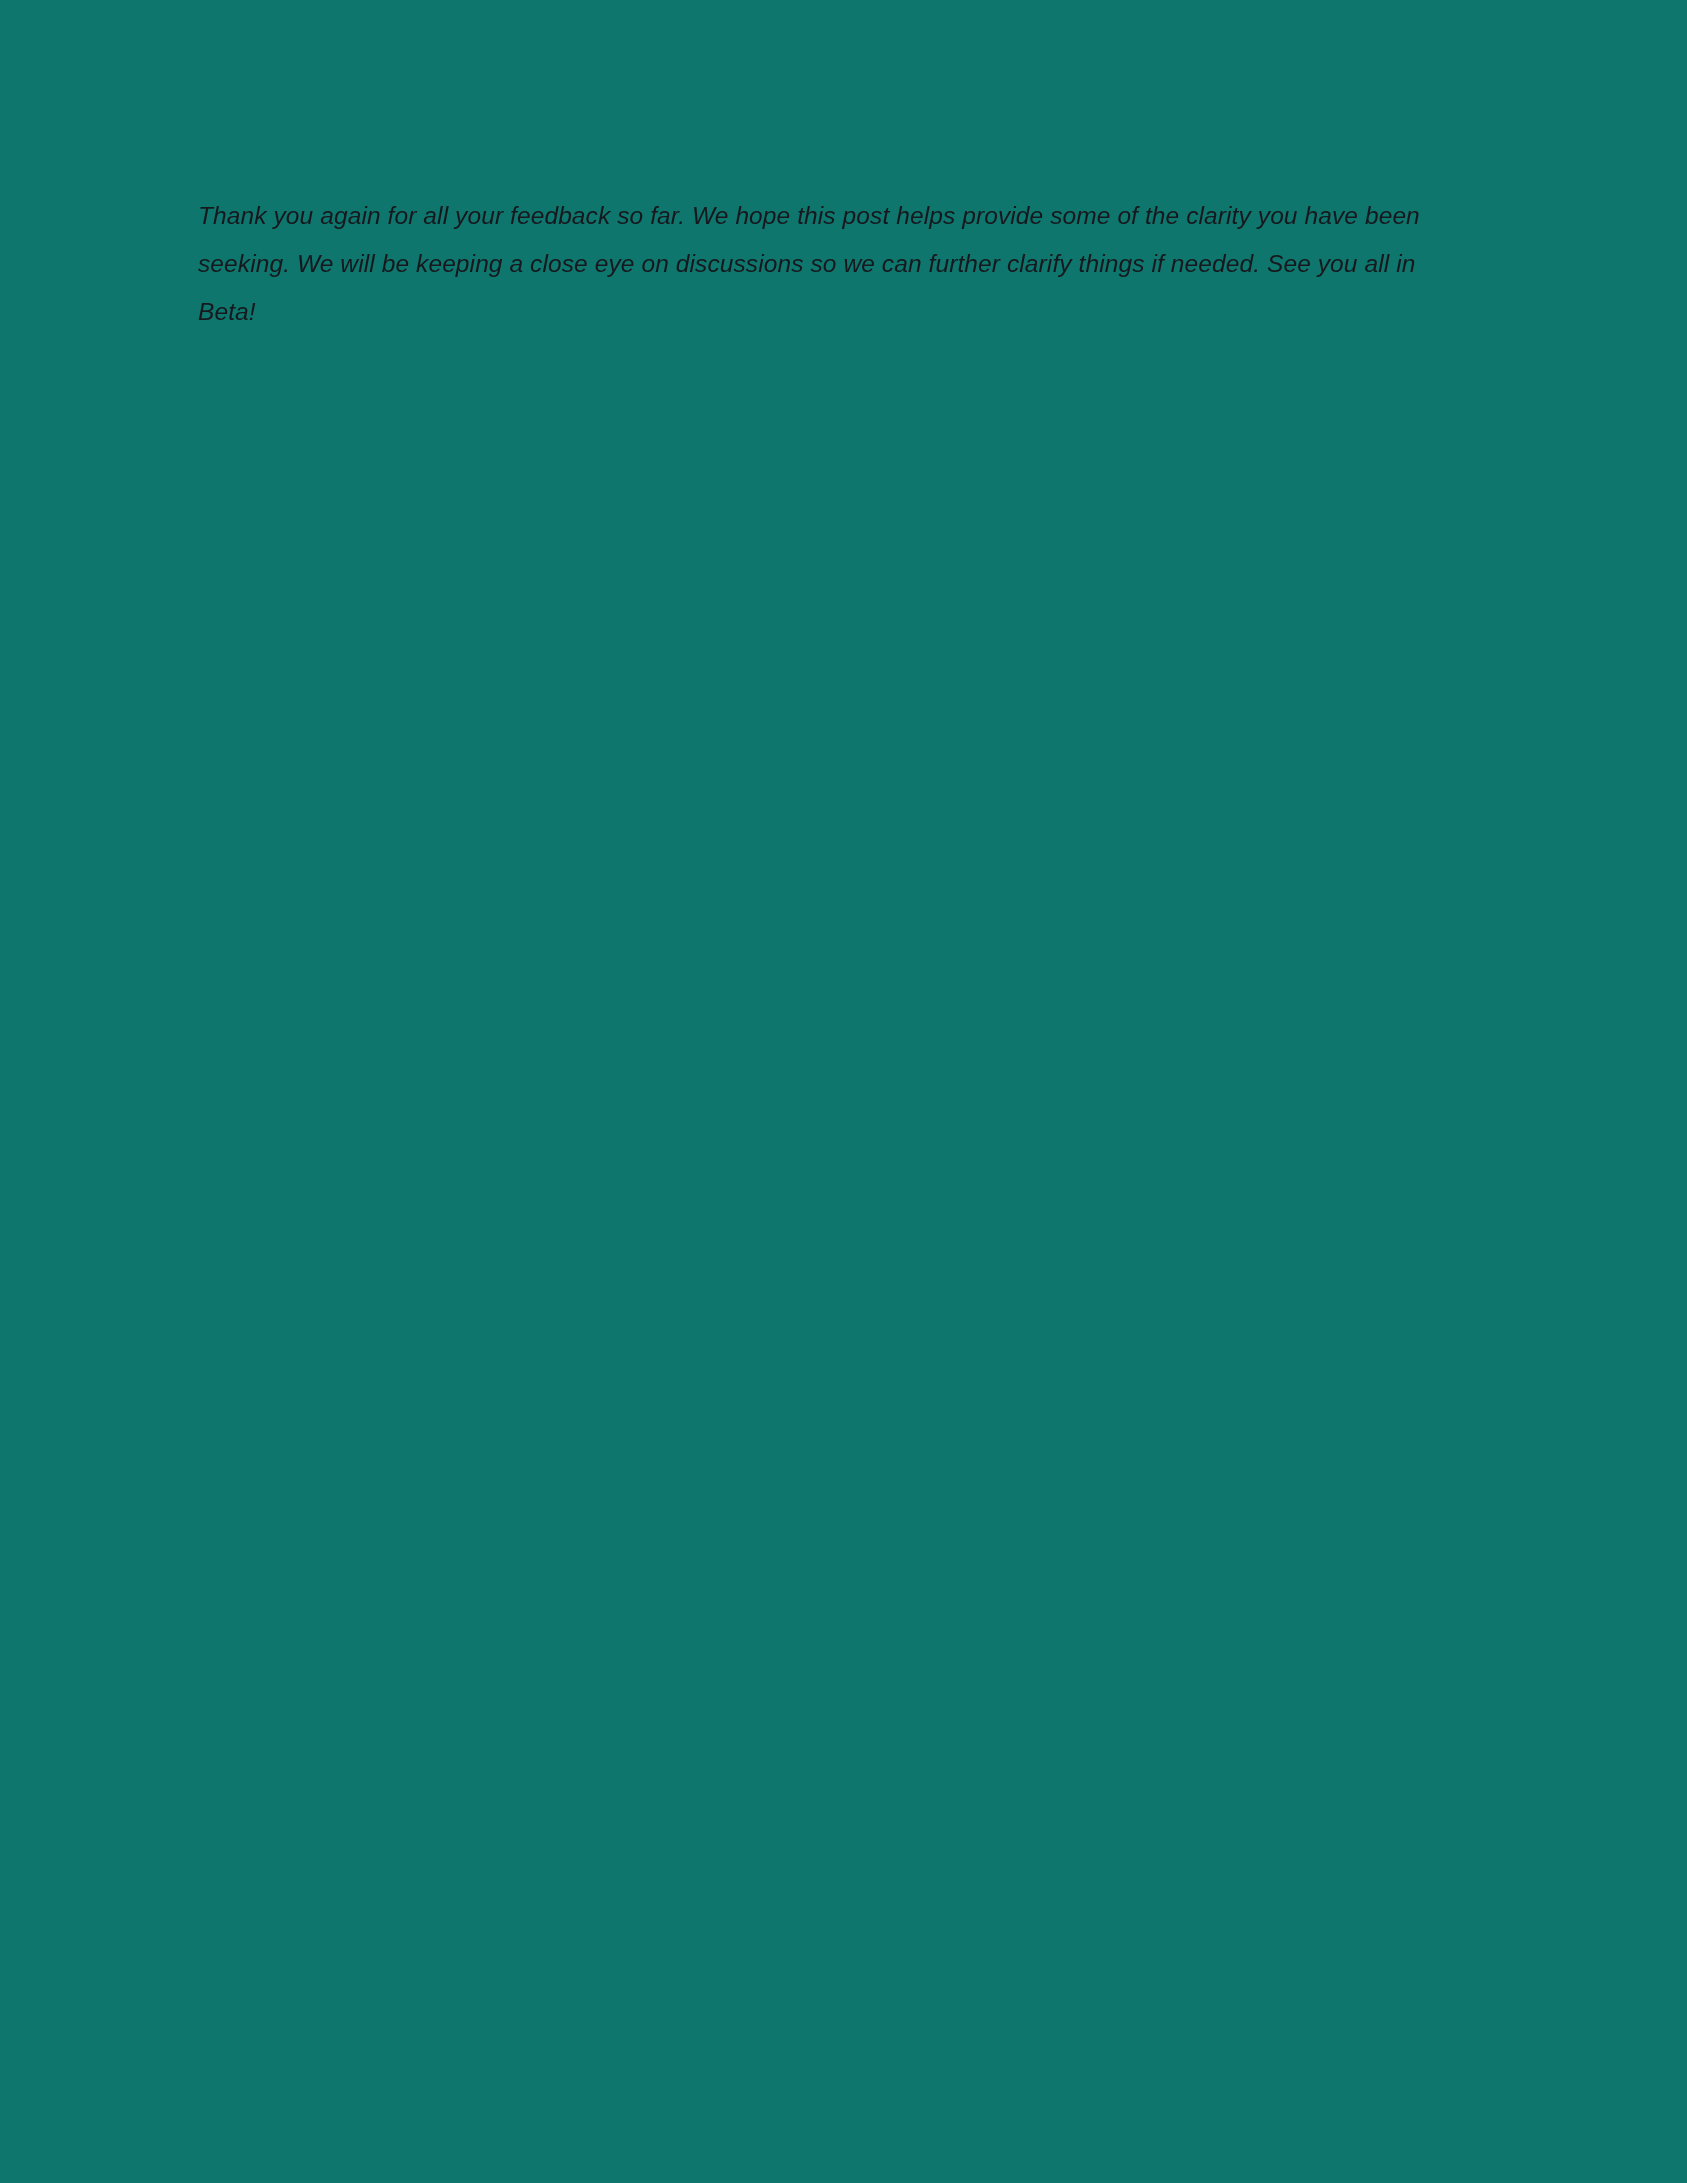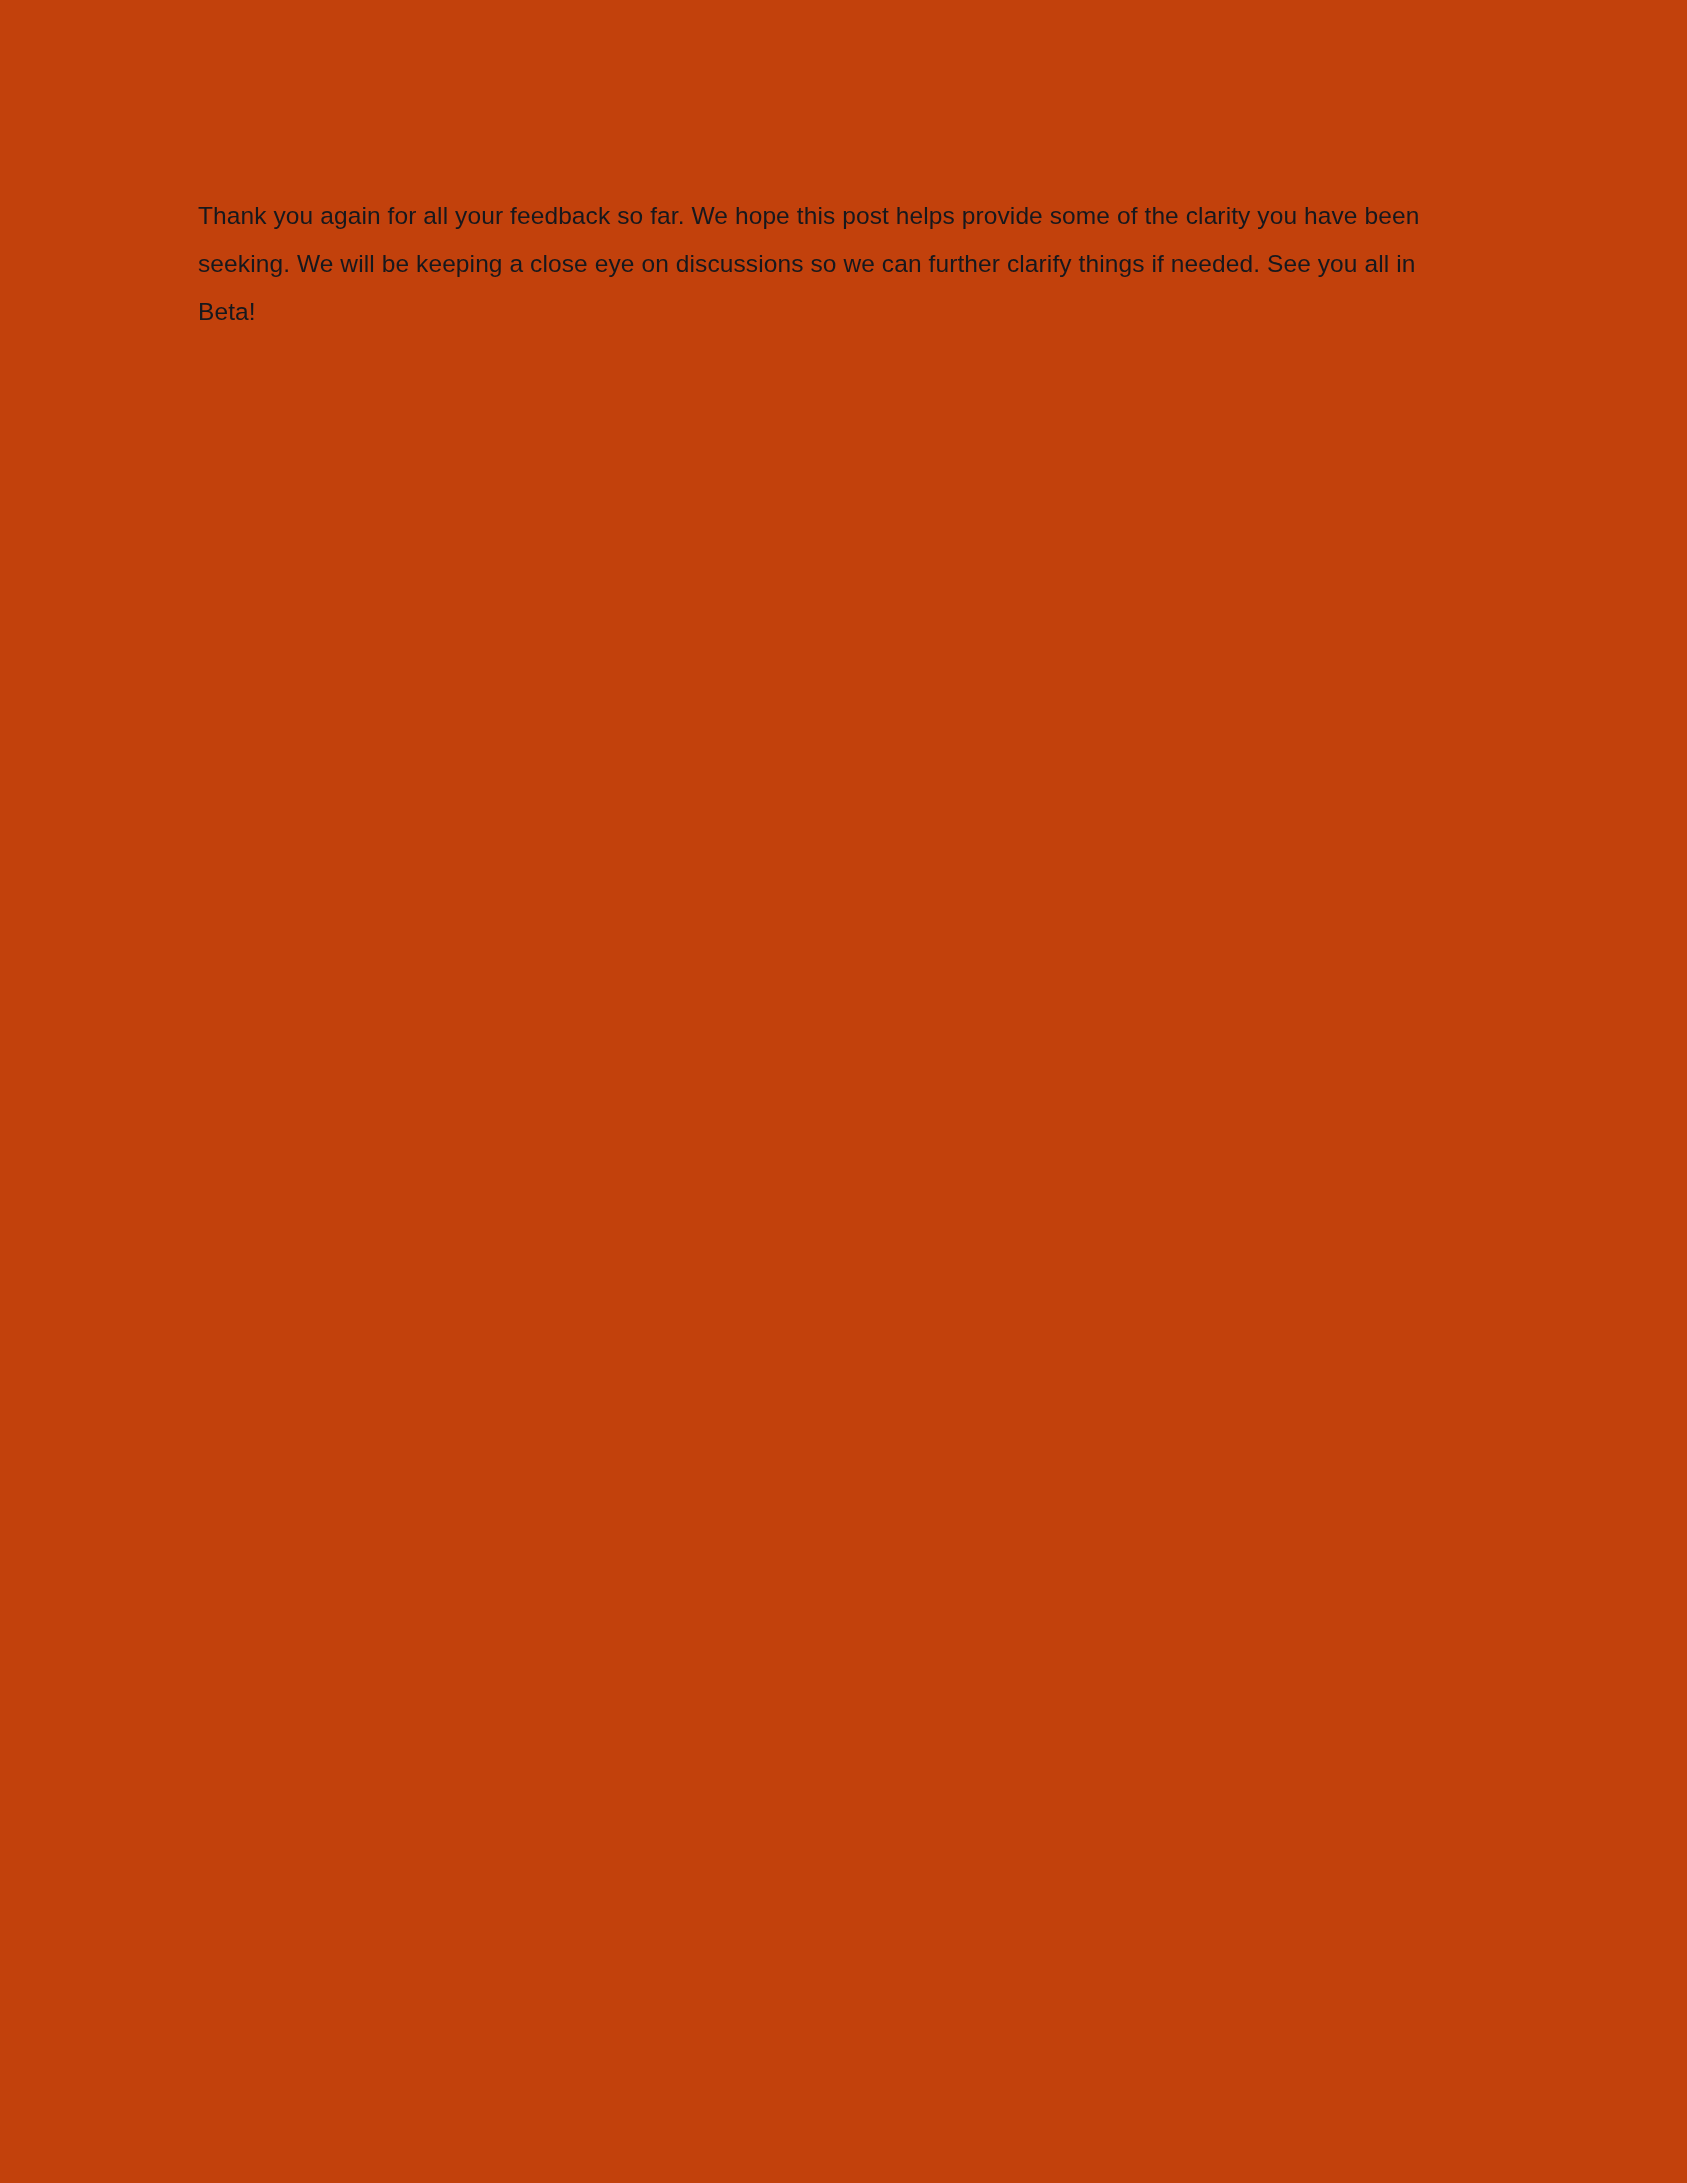--- a/index.html
+++ b/index.html
@@ -11,22 +11,23 @@
     width: 1687px;
     height: 2183px;
     font-family: "Liberation Sans", sans-serif;
     color: #111111;
     -webkit-font-smoothing: antialiased;
   }
   .page {
     position: relative;
     width: 1687px;
     height: 2183px;
-    background: #c2410c;
+    background: #0f766e;
     box-sizing: border-box;
+    font-style: italic;
   }
   .content {
     position: absolute;
     left: 198px;
     top: 192px;
     width: 1250px;
   }
   .body-paragraph {
     font-size: 24.5px;
     line-height: 48px;

